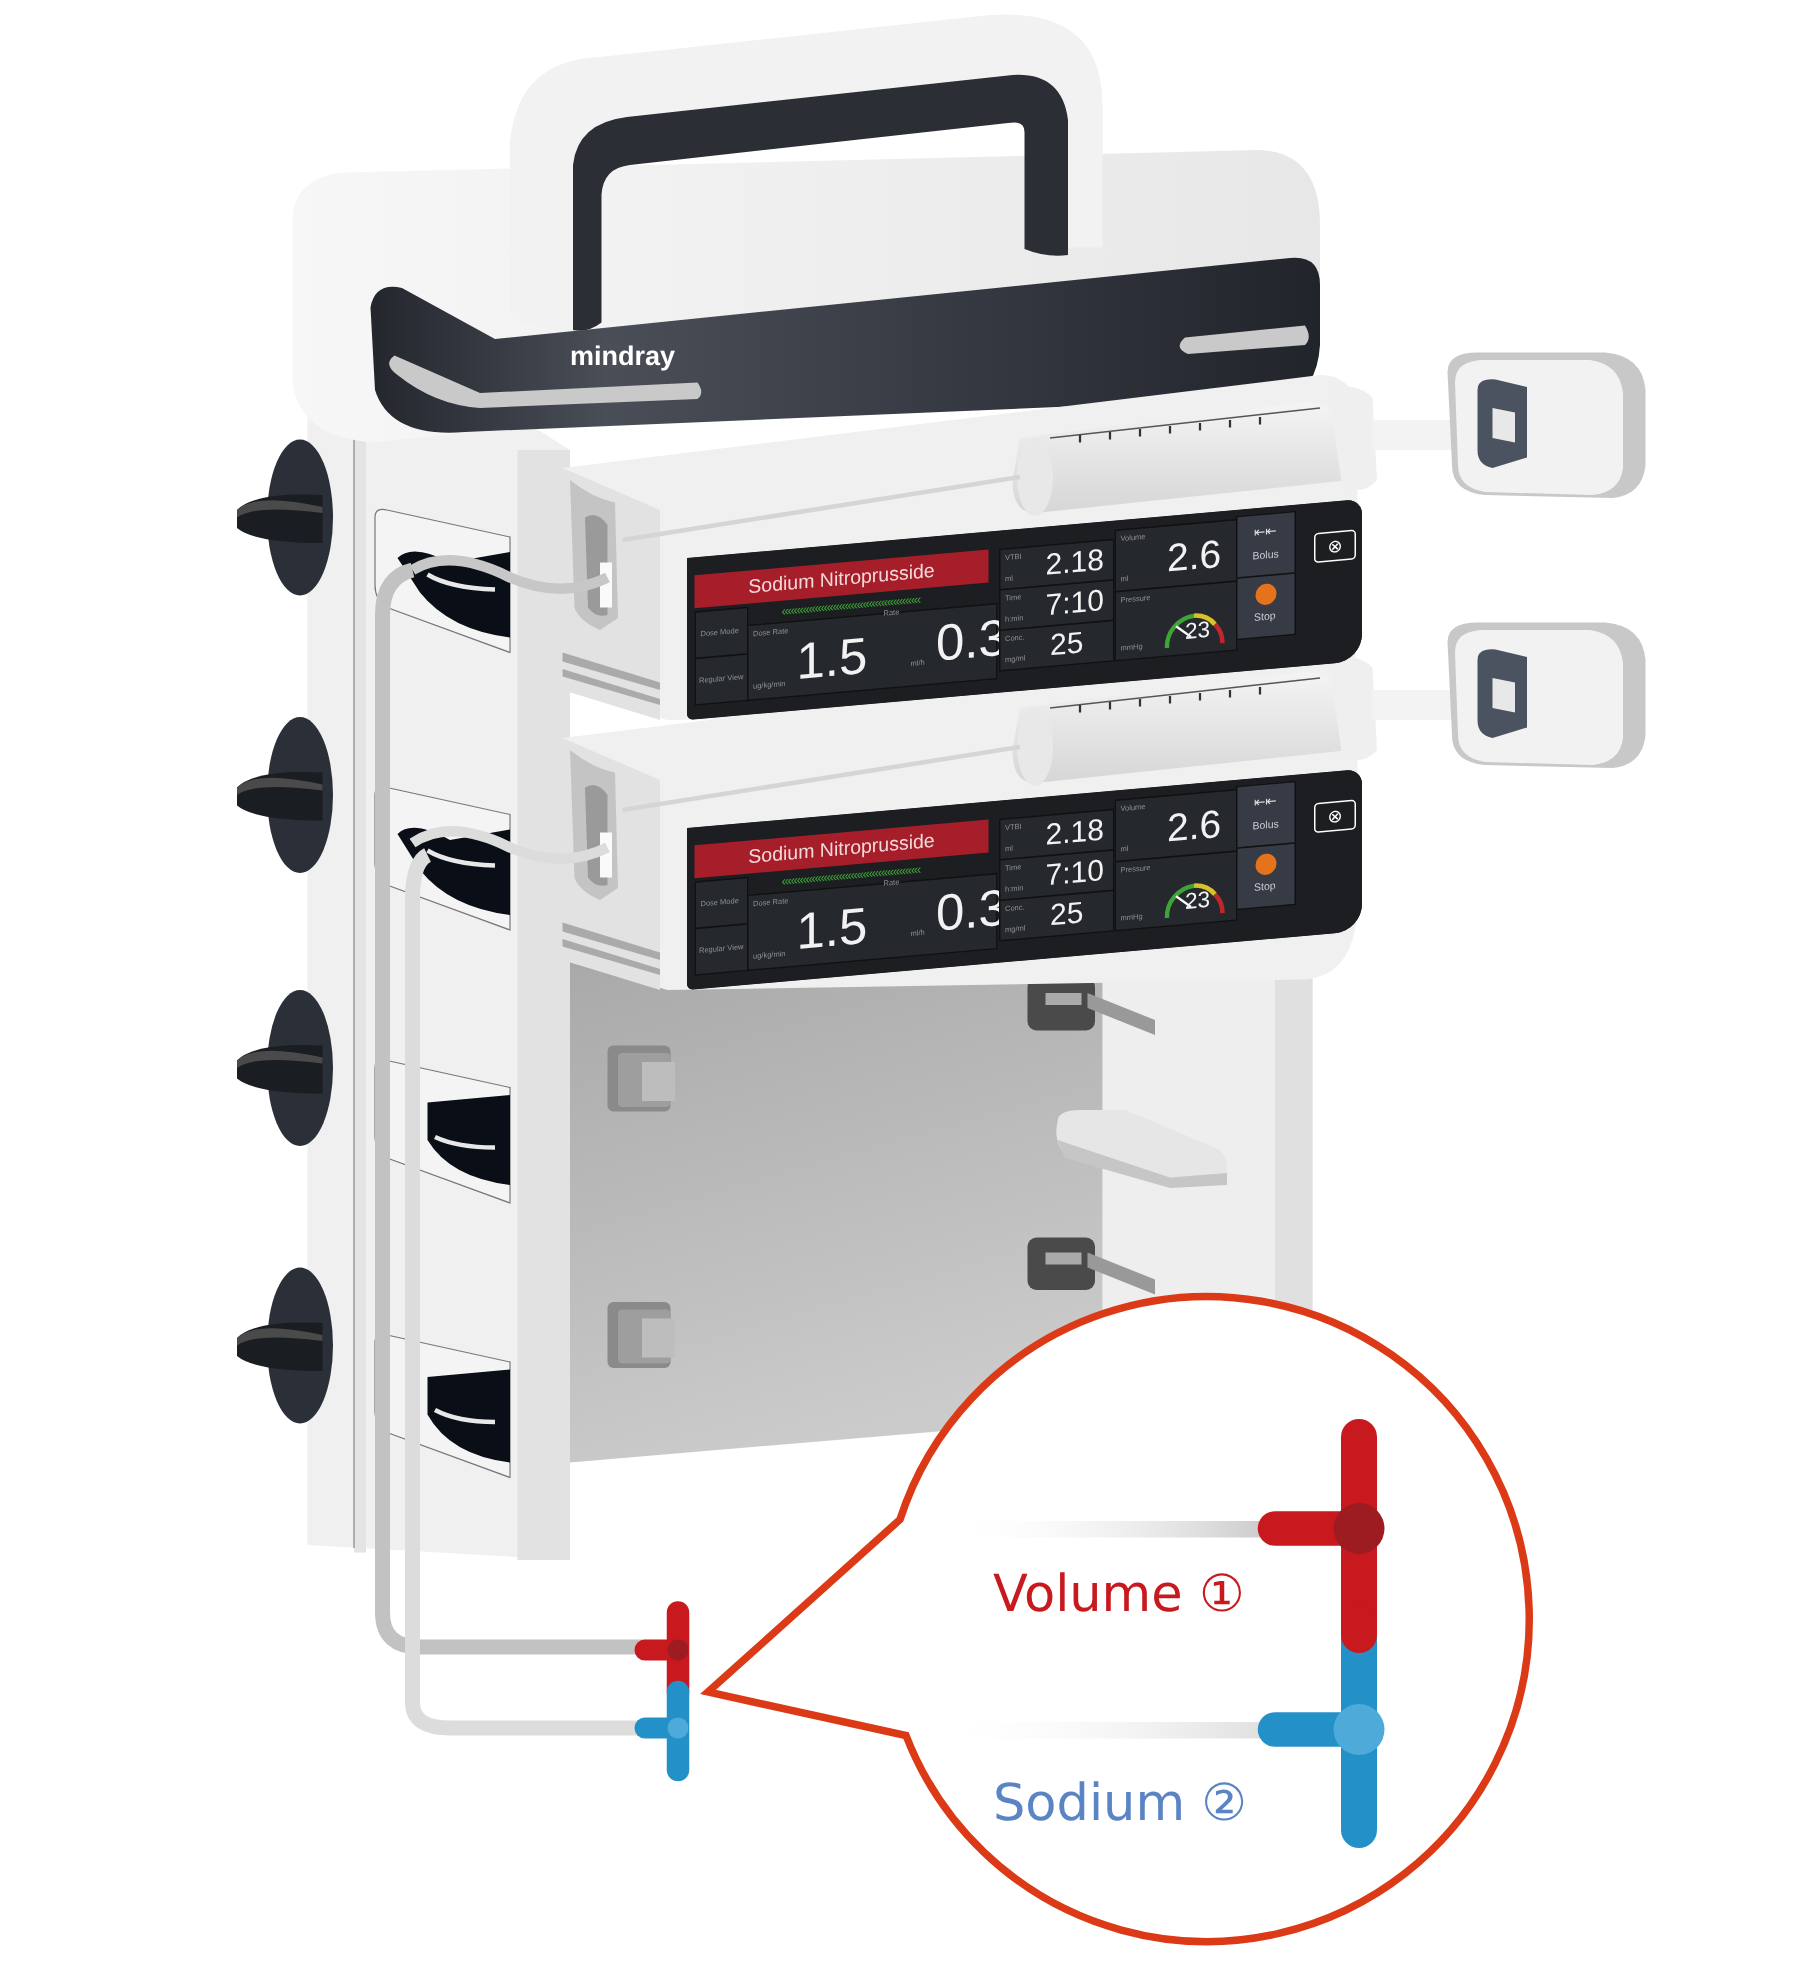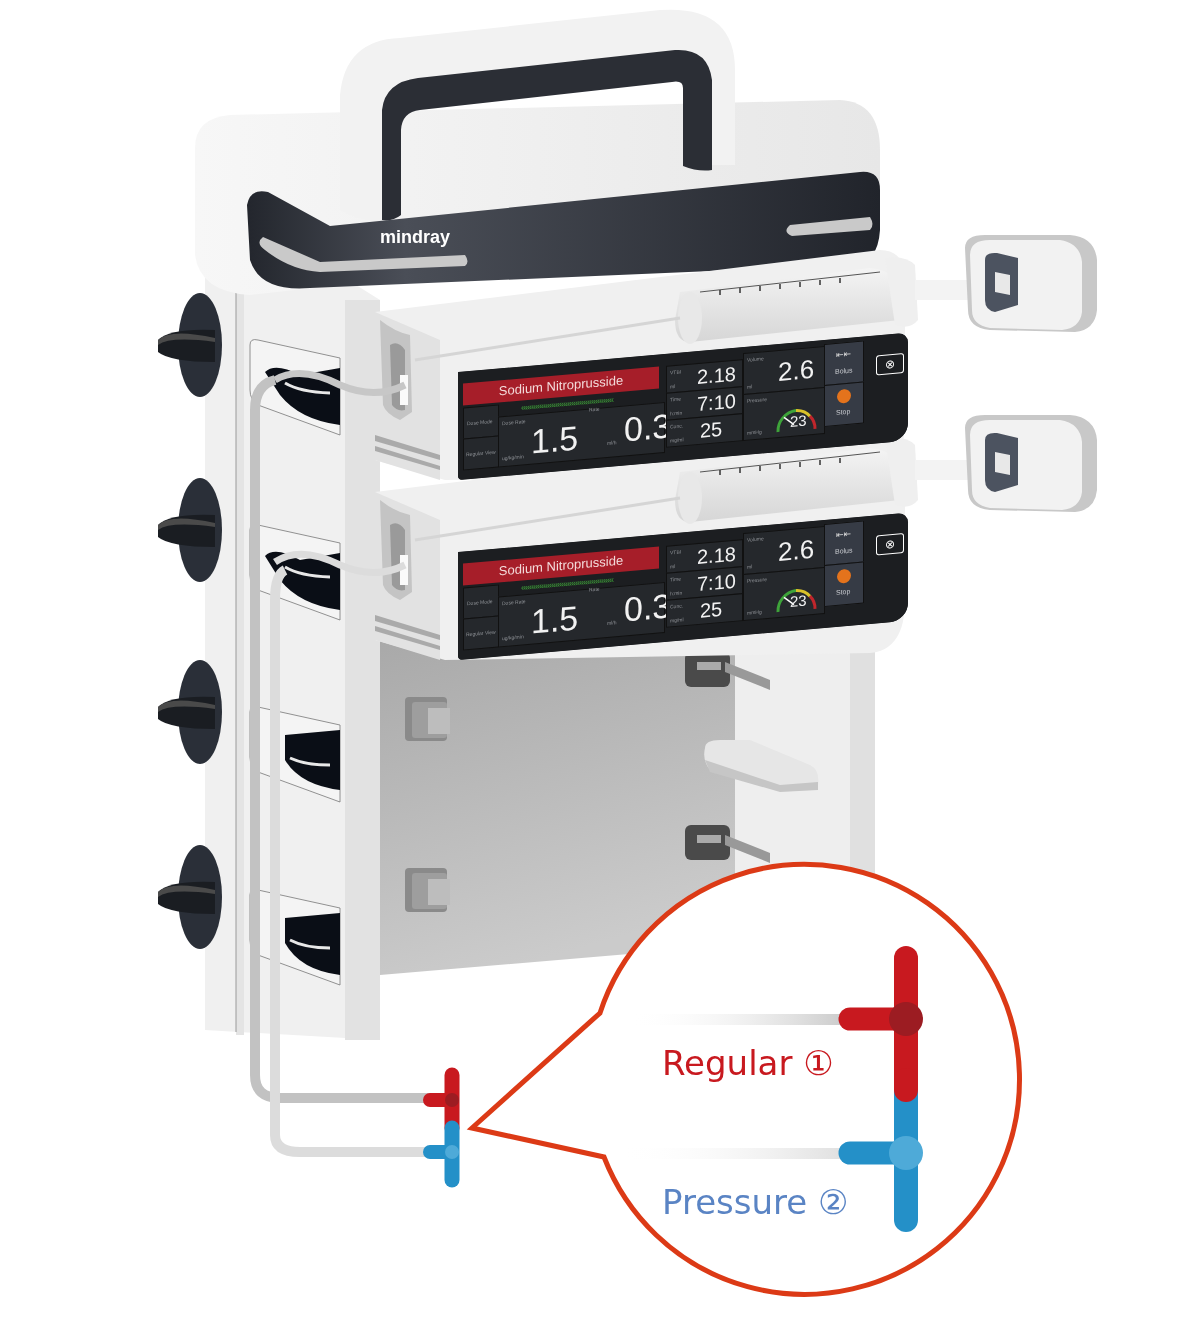--- a/index.html
+++ b/index.html
@@ -207,22 +207,22 @@
     <line x1="906" y1="958" x2="906" y2="1090" stroke="#c8191f" stroke-width="24" stroke-linecap="round"></line>
     <line x1="906" y1="1090" x2="906" y2="1220" stroke="#2490c8" stroke-width="24" stroke-linecap="round"></line>
     <line x1="906" y1="1090" x2="906" y2="1080" stroke="#c8191f" stroke-width="24" stroke-linecap="round"></line>
     <line x1="850" y1="1019" x2="906" y2="1019" stroke="#c8191f" stroke-width="23" stroke-linecap="round"></line>
     <circle cx="906" cy="1019" r="17" fill="#9c1c22"></circle>
     <line x1="850" y1="1153" x2="906" y2="1153" stroke="#2490c8" stroke-width="23" stroke-linecap="round"></line>
     <circle cx="906" cy="1153" r="17" fill="#4eaad8"></circle>
   </g>
 </svg>
 
-<div class="callout-text" style="left:662px;top:1043px;color:#c8191f;">Regular ①</div>
-<div class="callout-text" style="left:662px;top:1182px;color:#5a84c4;">Pressure ②</div>
+<div class="callout-text" style="left:662px;top:1043px;color:#c8191f;">Volume ①</div>
+<div class="callout-text" style="left:662px;top:1182px;color:#5a84c4;">Sodium ②</div>
 
 <div class="screen" style="left:458px;top:372px;width:450px;height:108px;transform:skewY(-5deg);border-radius:0 10px 18px 4px;">
   <div style="position:absolute;left:0;top:0;width:450px;height:108px;background:#1c1e21;"></div>
   <div style="position:absolute;left:5px;top:6px;width:200px;height:96px;">
     <div class="drug" style="top:6px;">Sodium Nitroprusside</div>
     <div class="arrows" style="top:30px;">«««««««««««««««««««««««</div>
     <div class="cell" style="left:0;top:30px;width:34px;height:30px;">
         <span class="lbl" style="left:3px;top:12px;">Dose Mode</span>
       </div>
     <div class="cell" style="left:0;top:61px;width:34px;height:30px;">

